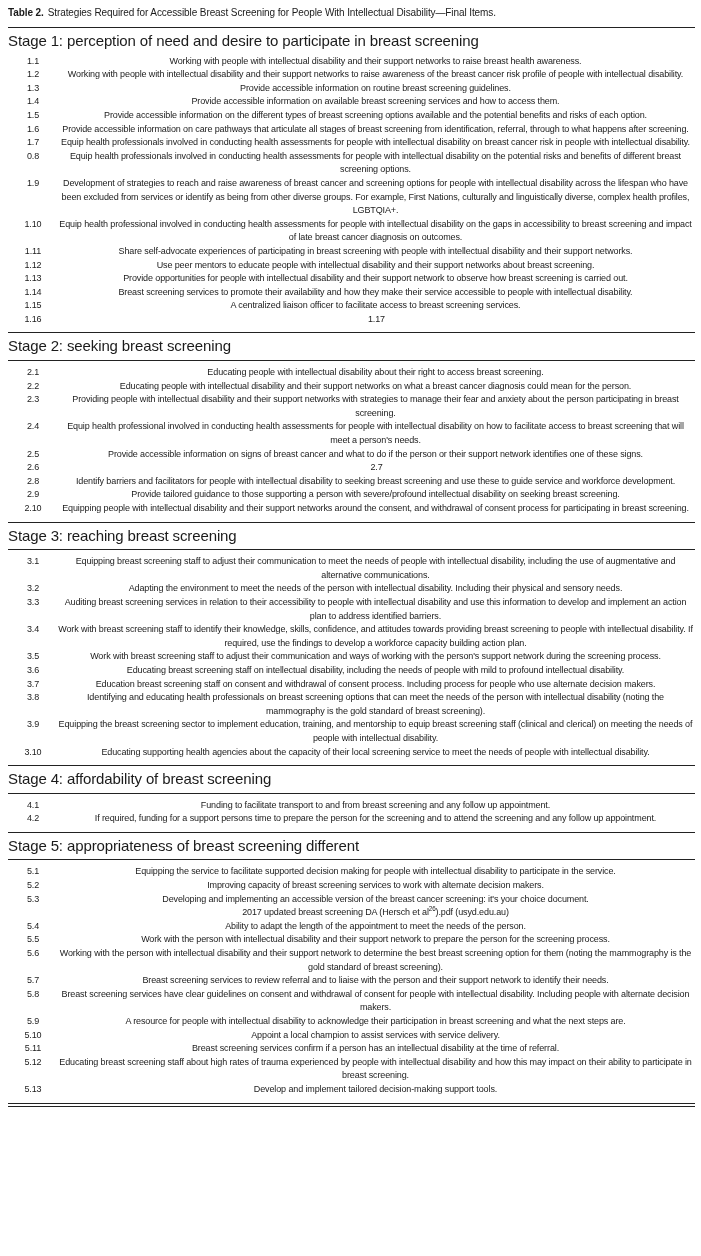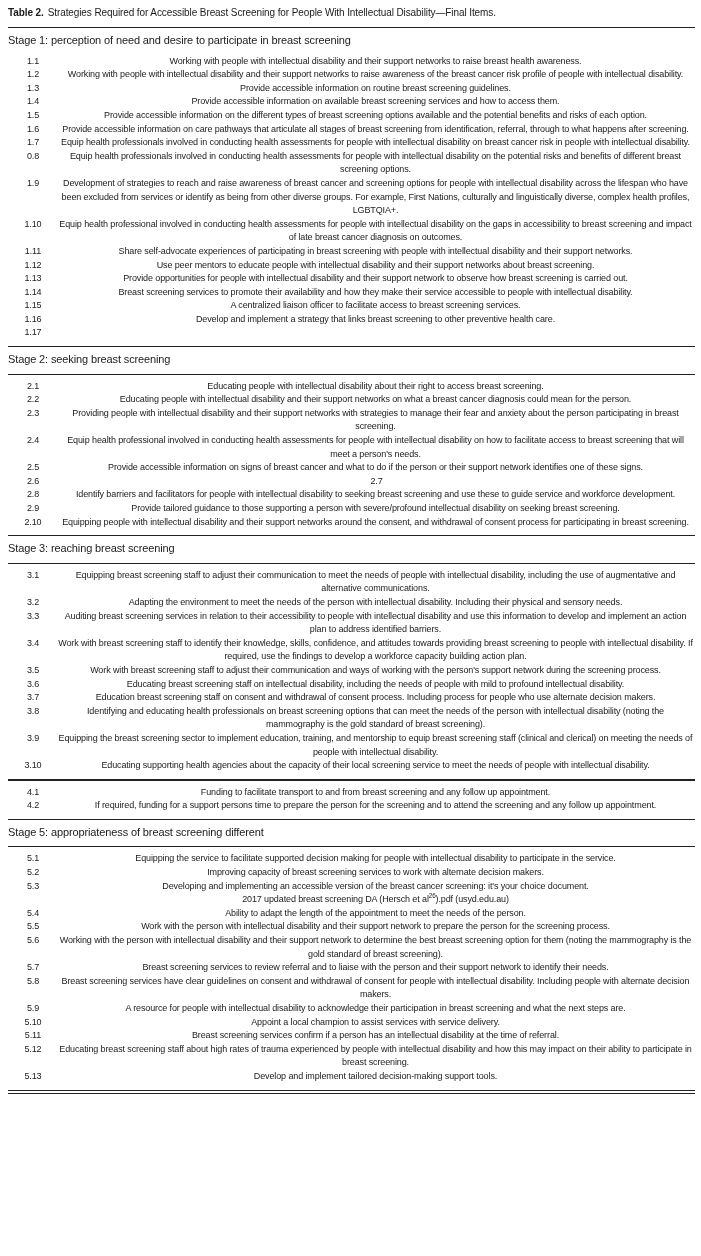--- a/index.html
+++ b/index.html
@@ -33,21 +33,21 @@
   }
   .rule-top {
     border-top: 1.8px solid #222;
     height: 0;
   }
   .sec-rule {
     border-top: 1.4px solid #222;
     height: 0;
   }
   .stage-heading {
-    font-size: 11px;
+    font-size: 15px;
     line-height: 13.6px;
     letter-spacing: -0.12px;
     margin: 6px 0 7px 0;
   }
   .items {
     display: grid;
     grid-template-columns: 50px 1fr;
     margin: 5px 0 6px 0;
     text-align: center;
   }
@@ -106,21 +106,20 @@
         <div class="item-text">Share self-advocate experiences of participating in breast screening with people with intellectual disability and their support networks.</div>
         <div class="item-num">1.12</div>
         <div class="item-text">Use peer mentors to educate people with intellectual disability and their support networks about breast screening.</div>
         <div class="item-num">1.13</div>
         <div class="item-text">Provide opportunities for people with intellectual disability and their support network to observe how breast screening is carried out.</div>
         <div class="item-num">1.14</div>
         <div class="item-text">Breast screening services to promote their availability and how they make their service accessible to people with intellectual disability.</div>
         <div class="item-num">1.15</div>
         <div class="item-text">A centralized liaison officer to facilitate access to breast screening services.</div>
         <div class="item-num">1.16</div>
-        <div class="item-text">Develop and implement a strategy that links breast screening to other preventive health care.</div>
         <div class="item-num">1.17</div>
       </div>
       <div class="sec-rule"></div>
       <div class="stage-heading">Stage 2: seeking breast screening</div>
       <div class="sec-rule"></div>
       <div class="items">
         <div class="item-num">2.1</div>
         <div class="item-text">Educating people with intellectual disability about their right to access breast screening.</div>
         <div class="item-num">2.2</div>
         <div class="item-text">Educating people with intellectual disability and their support networks on what a breast cancer diagnosis could mean for the person.</div>
@@ -158,20 +157,21 @@
         <div class="item-num">3.7</div>
         <div class="item-text">Education breast screening staff on consent and withdrawal of consent process. Including process for people who use alternate decision makers.</div>
         <div class="item-num">3.8</div>
         <div class="item-text">Identifying and educating health professionals on breast screening options that can meet the needs of the person with intellectual disability (noting the mammography is the gold standard of breast screening).</div>
         <div class="item-num">3.9</div>
         <div class="item-text">Equipping the breast screening sector to implement education, training, and mentorship to equip breast screening staff (clinical and clerical) on meeting the needs of people with intellectual disability.</div>
         <div class="item-num">3.10</div>
         <div class="item-text">Educating supporting health agencies about the capacity of their local screening service to meet the needs of people with intellectual disability.</div>
       </div>
       <div class="sec-rule"></div>
+      <div class="stage-heading">Stage 4: affordability of breast screening</div>
       <div class="sec-rule"></div>
       <div class="items">
         <div class="item-num">4.1</div>
         <div class="item-text">Funding to facilitate transport to and from breast screening and any follow up appointment.</div>
         <div class="item-num">4.2</div>
         <div class="item-text">If required, funding for a support persons time to prepare the person for the screening and to attend the screening and any follow up appointment.</div>
       </div>
       <div class="sec-rule"></div>
       <div class="stage-heading">Stage 5: appropriateness of breast screening different</div>
       <div class="sec-rule"></div>

